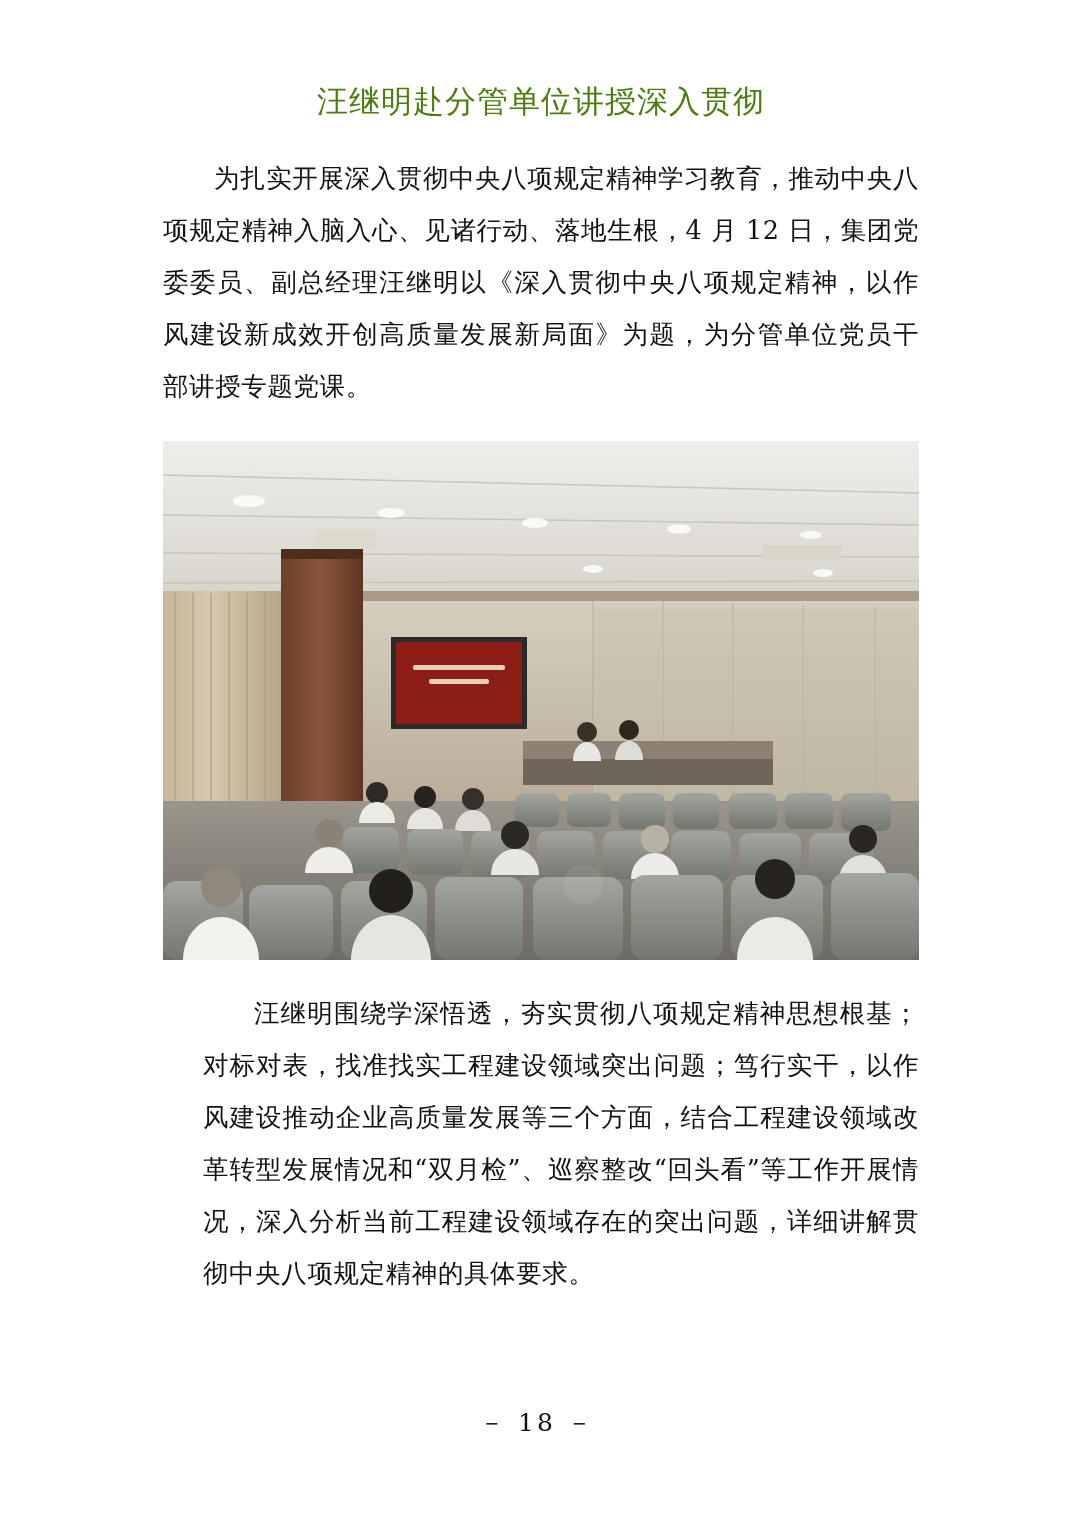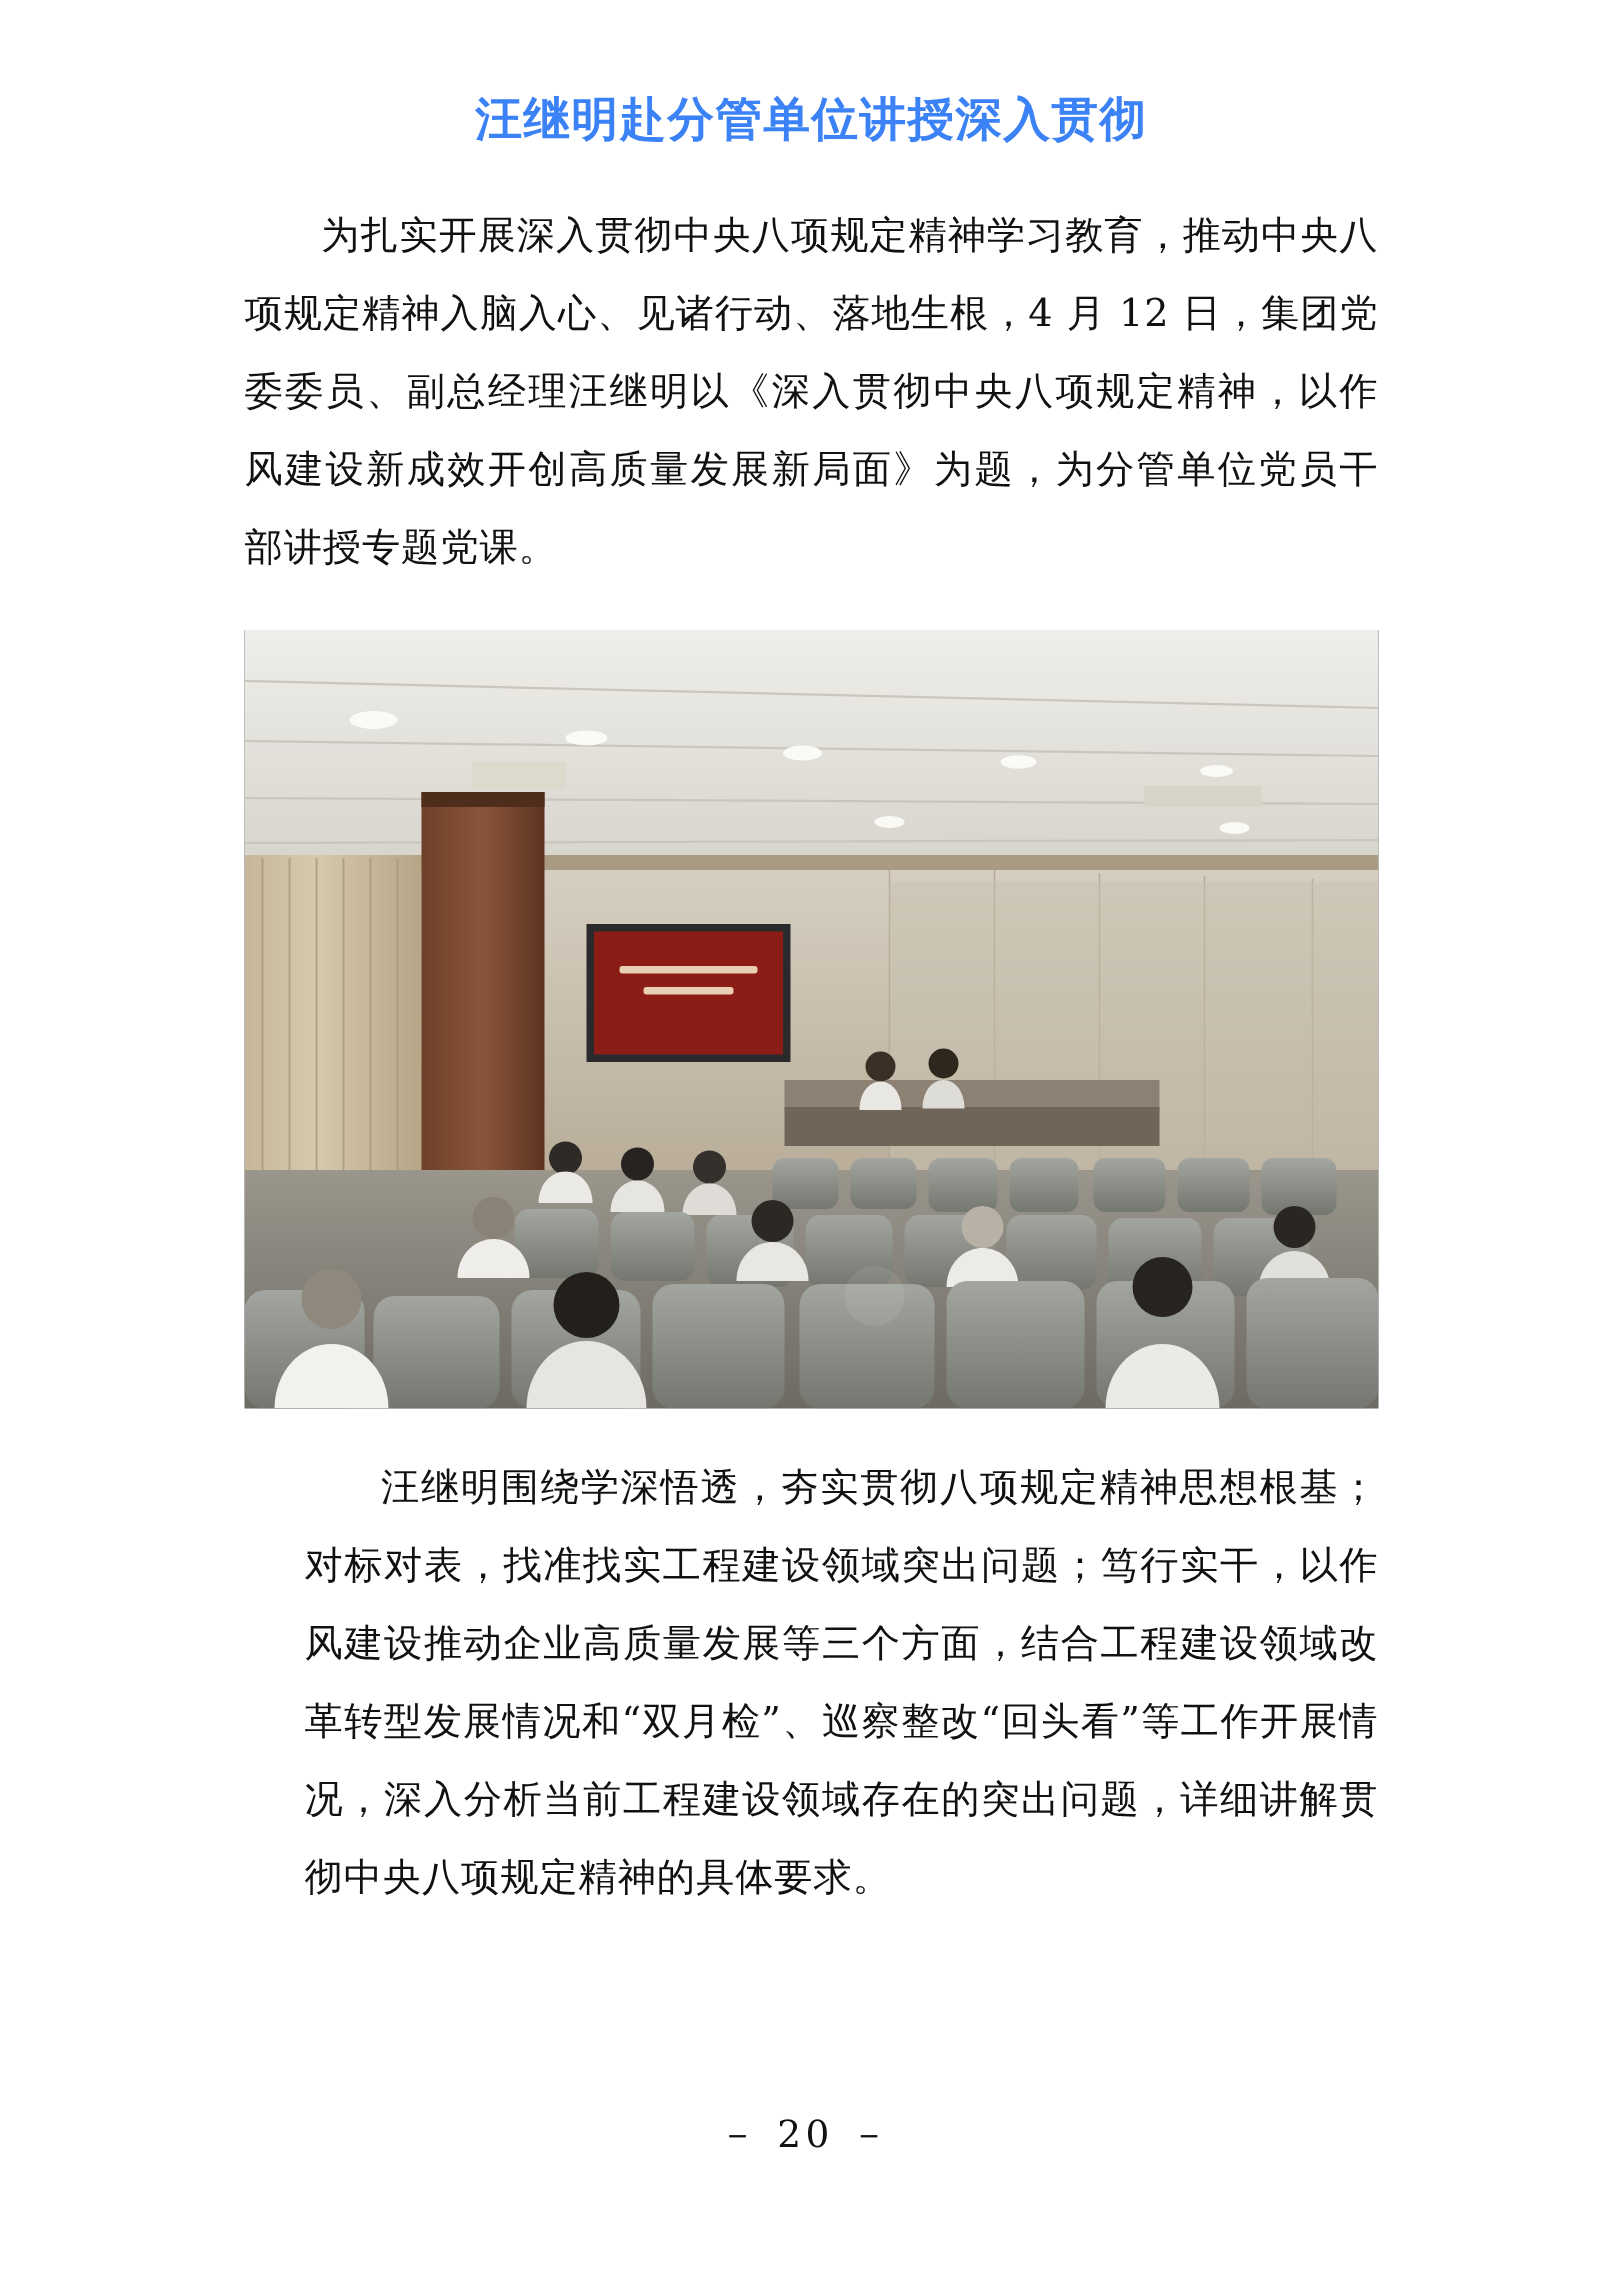--- a/index.html
+++ b/index.html
@@ -23,28 +23,28 @@
     background: #fff;
   }
   .content {
     position: absolute;
     left: 163px;
     top: 0;
     width: 756px;
   }
   .doc-title {
     margin: 0;
-    padding-top: 56px;
+    padding-top: 77px;
     text-align: center;
     font-family: "DejaVu Serif", "Liberation Serif", serif;
-    font-weight: bold;
+    font-weight: normal;
     font-size: 31px;
     line-height: 49px;
     letter-spacing: 1px;
-    color: #3b82f6;
+    color: #4d7c0f;
   }
   .doc-title .line {
     display: block;
     white-space: nowrap;
   }
   .para {
     margin: 0;
     font-size: 25.5px;
     line-height: 52px;
     text-align: justify;
@@ -245,14 +245,14 @@
           </g>
         </g>
 
         <rect x="0" y="0" width="756" height="519" fill="none"></rect>
       </svg>
     </div>
 
     <p class="para para-2">汪继明围绕学深悟透，夯实贯彻八项规定精神思想根基；对标对表，找准找实工程建设领域突出问题；笃行实干，以作风建设推动企业高质量发展等三个方面，结合工程建设领域改革转型发展情况和“双月检”、巡察整改“回头看”等工作开展情况，深入分析当前工程建设领域存在的突出问题，详细讲解贯彻中央八项规定精神的具体要求。</p>
   </div>
 
-  <div class="page-number">－ 20 －</div>
+  <div class="page-number">－ 18 －</div>
 </div>
 
 </body></html>

